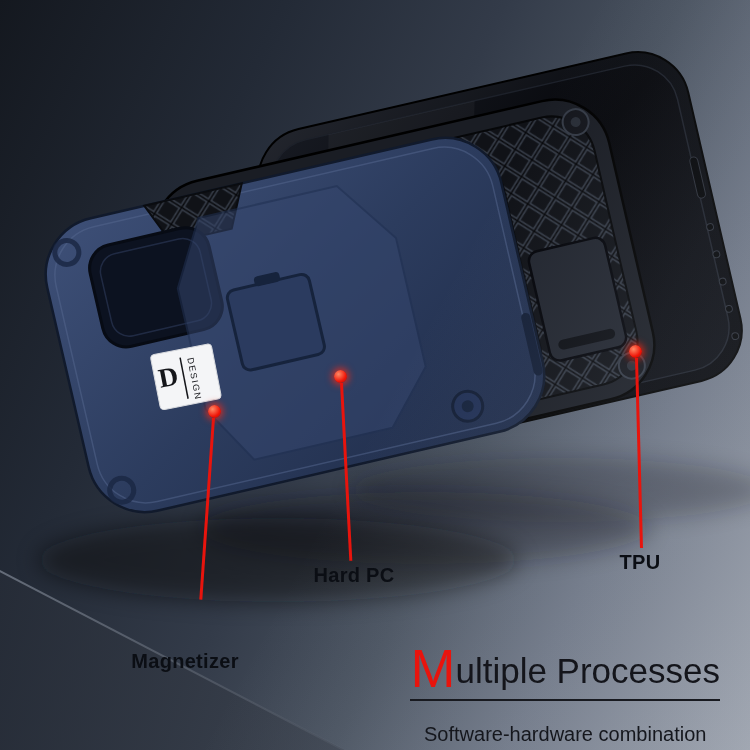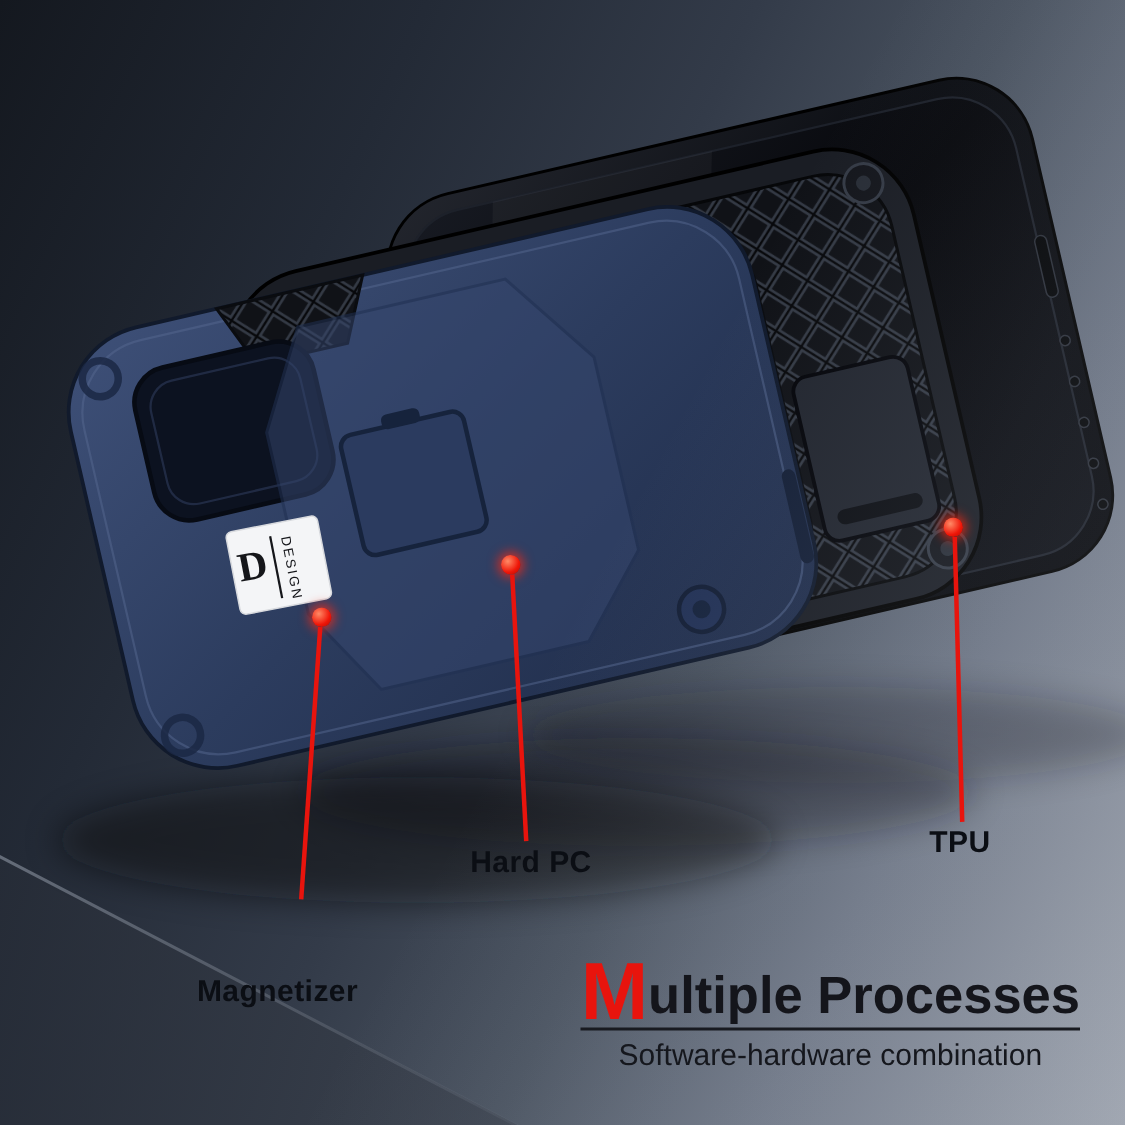--- a/index.html
+++ b/index.html
@@ -32,25 +32,25 @@
   .label-magnetizer{left:110px;top:603px;width:150px;margin-top:47px;}
   .dot-hardpc{left:334px;top:370px;}
   .line-hardpc{left:340px;top:383px;height:178px;transform:rotate(-3deg);}
   .label-hardpc{left:284px;top:564px;width:140px;text-align:center;}
   .dot-tpu{left:629px;top:345px;}
   .line-tpu{left:635px;top:358px;height:190px;transform:rotate(-1.5deg);}
   .label-tpu{left:570px;top:551px;width:140px;}
 
   
   .caption{position:absolute;right:30px;top:642px;text-align:center;}
-  .caption-title{white-space:nowrap;font-weight:bold;font-size:35px;
-    color:var(--color-title_text,#14151b);line-height:38px;}
+  .caption-title{white-space:nowrap;font-weight:normal;font-size:35px;
+    color:var(--color-title_text,#14151b);line-height:52px;}
   .caption-title .lead{color:var(--color-accent,#e8140d);font-size:54px;vertical-align:-4px;}
   .caption-rule{height:2px;background:#181a20;margin-top:2px;}
-  .caption-sub{font-size:20px;color:#15171d;padding-top:6px;}
+  .caption-sub{font-size:20px;color:#15171d;padding-top:22px;}
 </style>
 </head>
 <body>
 
 <div class="stage">
 
   <div class="table-front"></div>
   <div class="edge-line"></div>
 
   <svg class="scene" viewBox="0 0 750 750">

